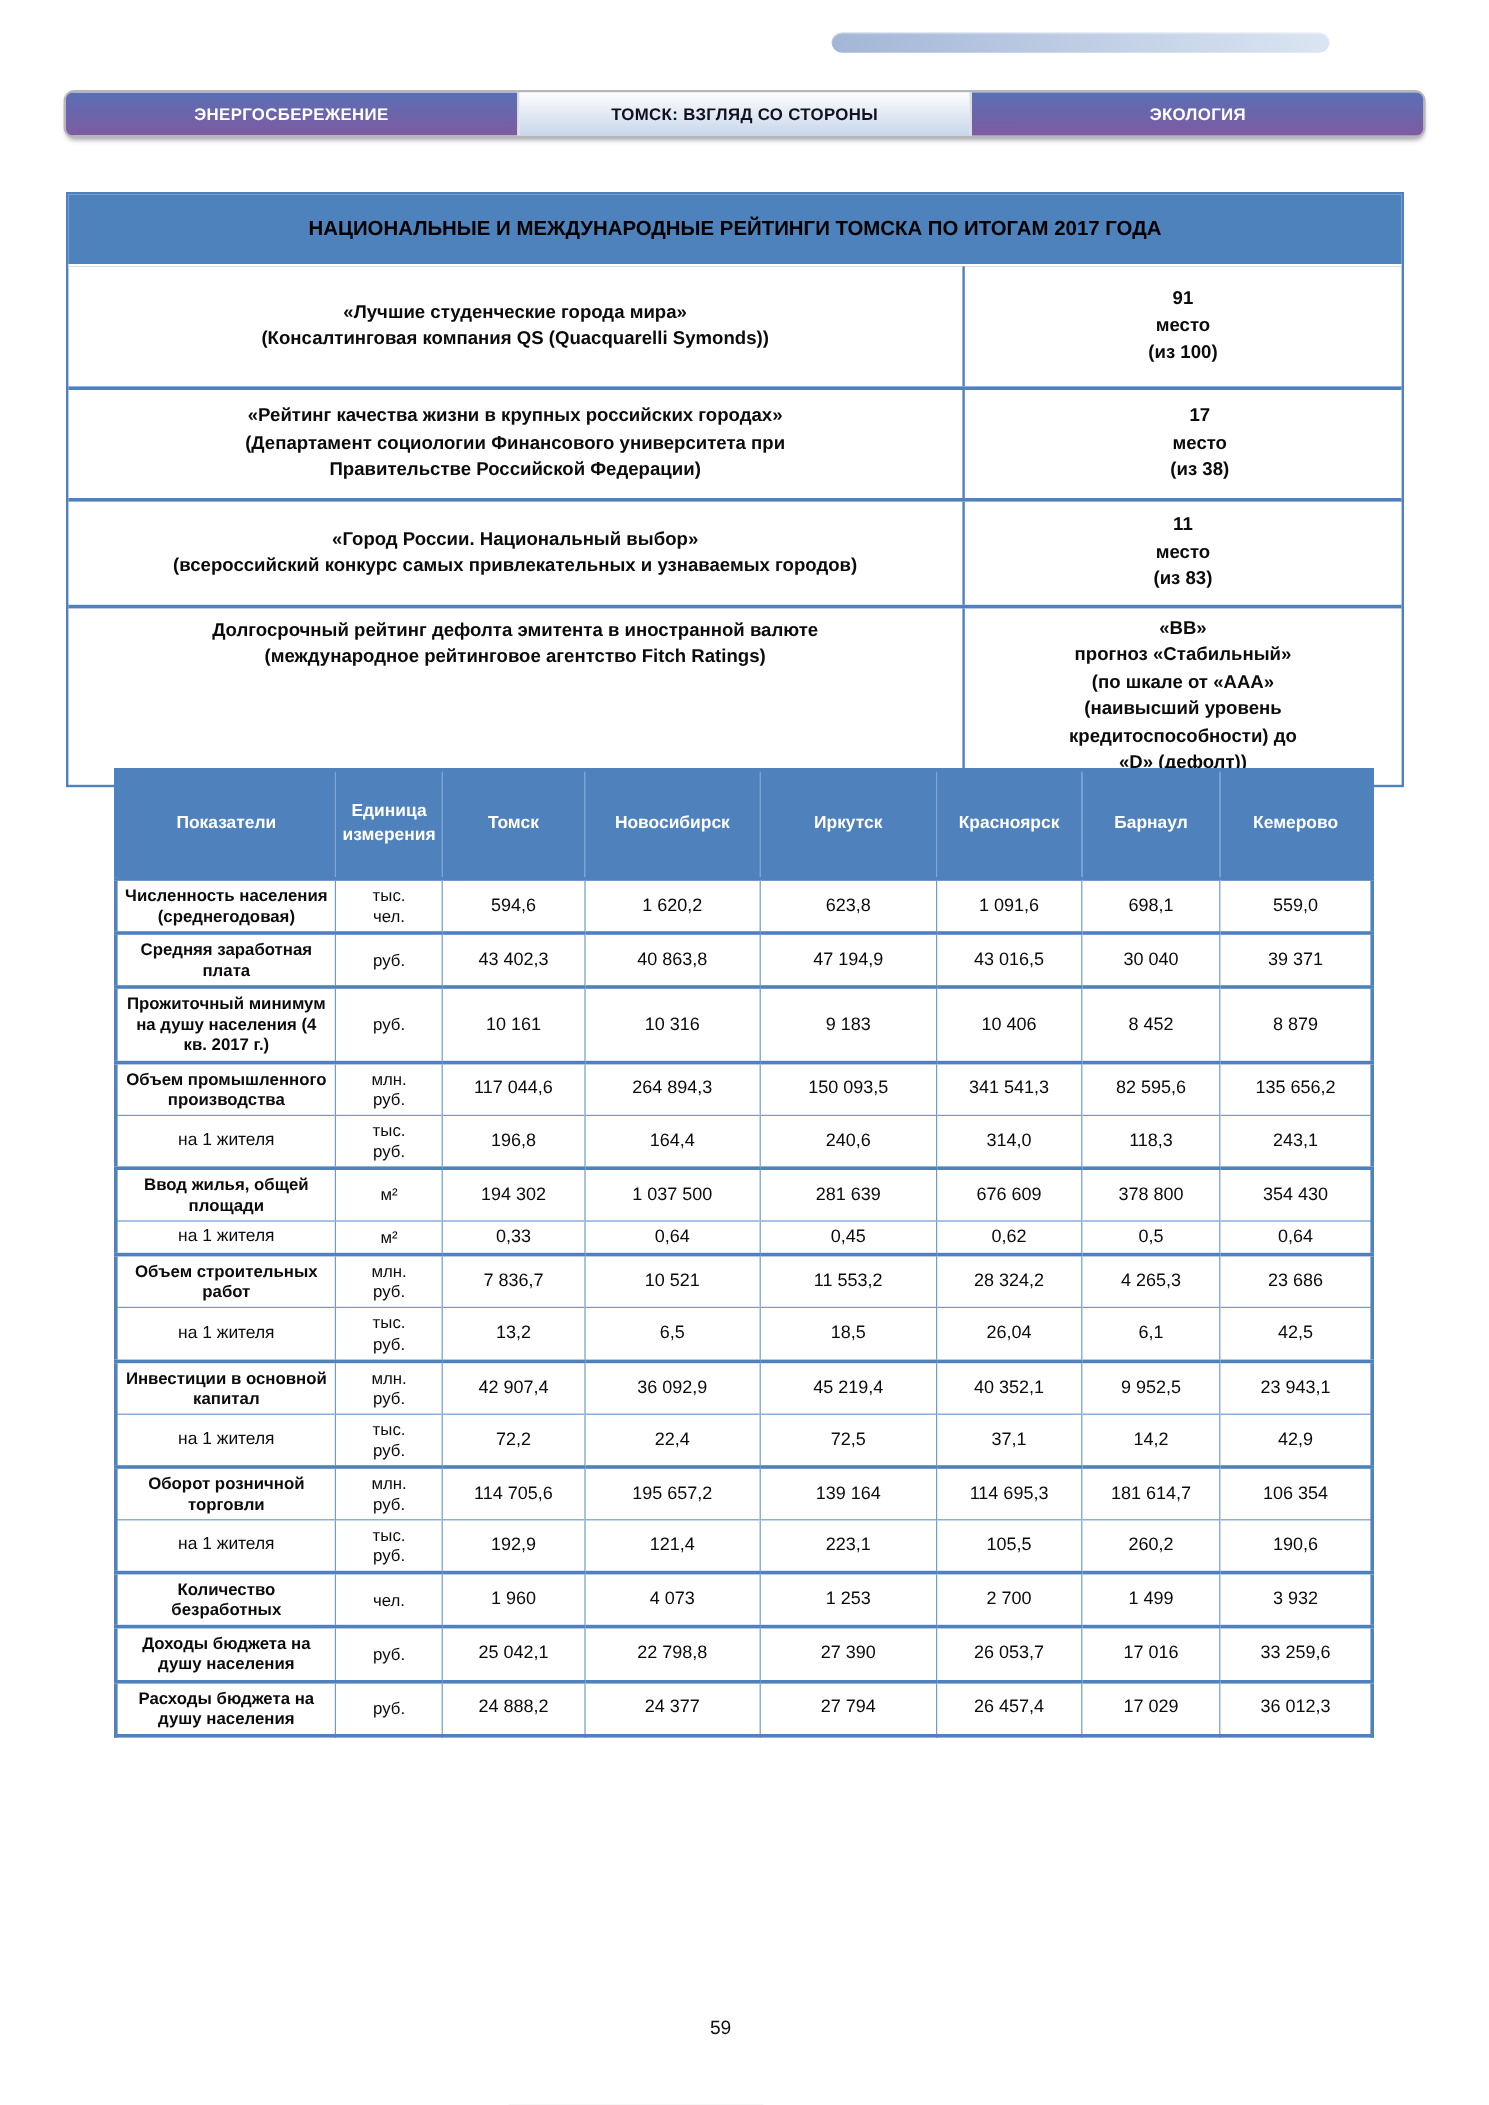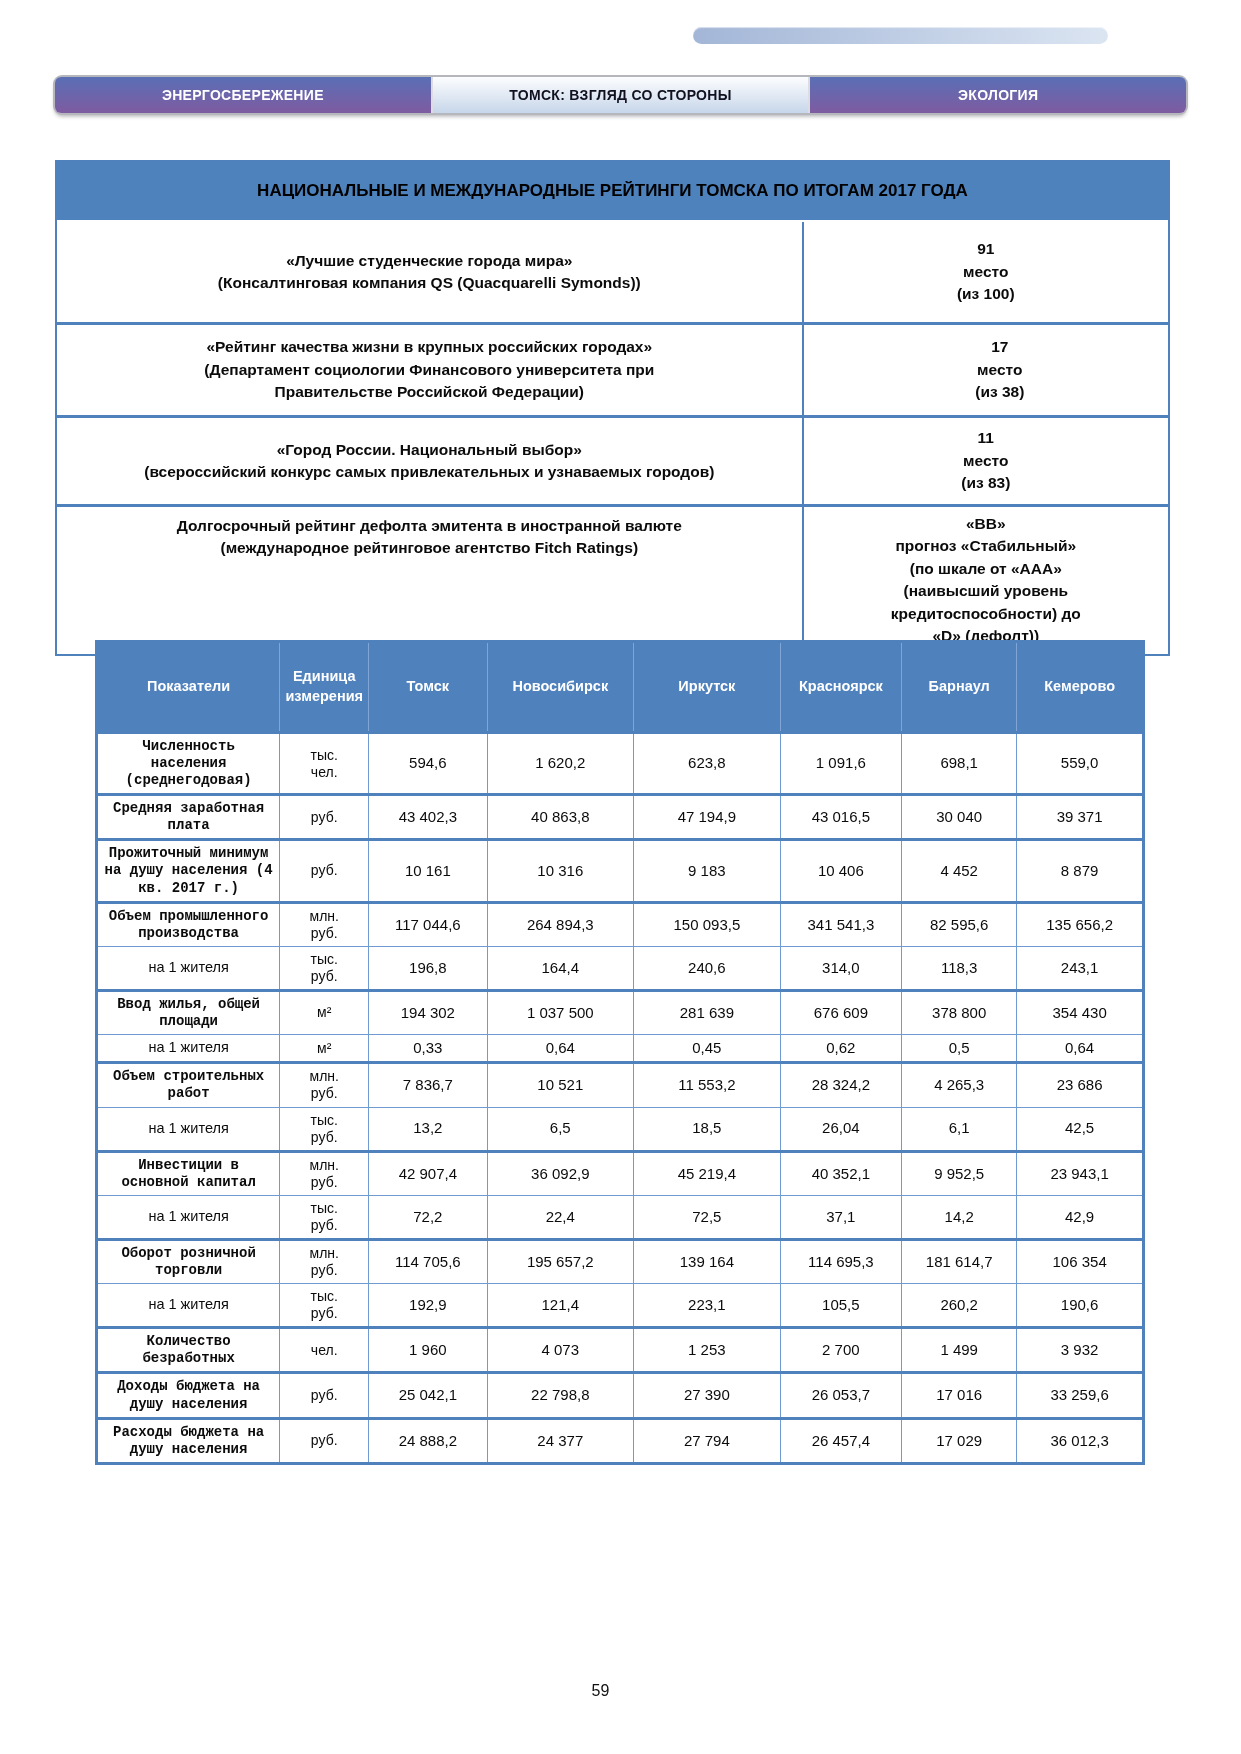--- a/index.html
+++ b/index.html
@@ -68,21 +68,21 @@
     padding:8px 4px;height:72px;text-align:center;vertical-align:middle;
     border:1.5px solid #7fa6d6;overflow-wrap:break-word;line-height:1.35;
   }
   .city td{
     border-left:1.5px solid var(--tline);border-top:1px solid var(--tline);
     text-align:center;vertical-align:middle;padding:4px 6px;
     font-size:14.5px;line-height:1.22;overflow-wrap:break-word;
   }
   .city tr.group td{border-top:3px solid var(--tblue);}
   .city td.lbl{font-weight:normal;}
-  .city td.lbl.b{font-weight:bold;font-size:14px;font-family:Liberation Mono, monospace;}
+  .city td.lbl.b{font-weight:bold;font-size:14px;}
   .city td.unit{font-size:14px;white-space:pre-line;}
   .city td.val{font-size:15px;}
   
   .page-num{
     position:absolute;left:0;right:40px;top:1682px;text-align:center;font-size:16px;color:#111;
   }
 </style>
 </head>
 <body>
 
@@ -179,21 +179,21 @@
           <td class="val">30 040</td>
           <td class="val">39 371</td>
         </tr>
         <tr class="group">
           <td class="lbl b">Прожиточный минимум на душу населения (4 кв. 2017 г.)</td>
           <td class="unit">руб.</td>
           <td class="val">10 161</td>
           <td class="val">10 316</td>
           <td class="val">9 183</td>
           <td class="val">10 406</td>
-          <td class="val">4 452</td>
+          <td class="val">8 452</td>
           <td class="val">8 879</td>
         </tr>
         <tr class="group">
           <td class="lbl b">Объем промышленного производства</td>
           <td class="unit">млн.
 руб.</td>
           <td class="val">117 044,6</td>
           <td class="val">264 894,3</td>
           <td class="val">150 093,5</td>
           <td class="val">341 541,3</td>

